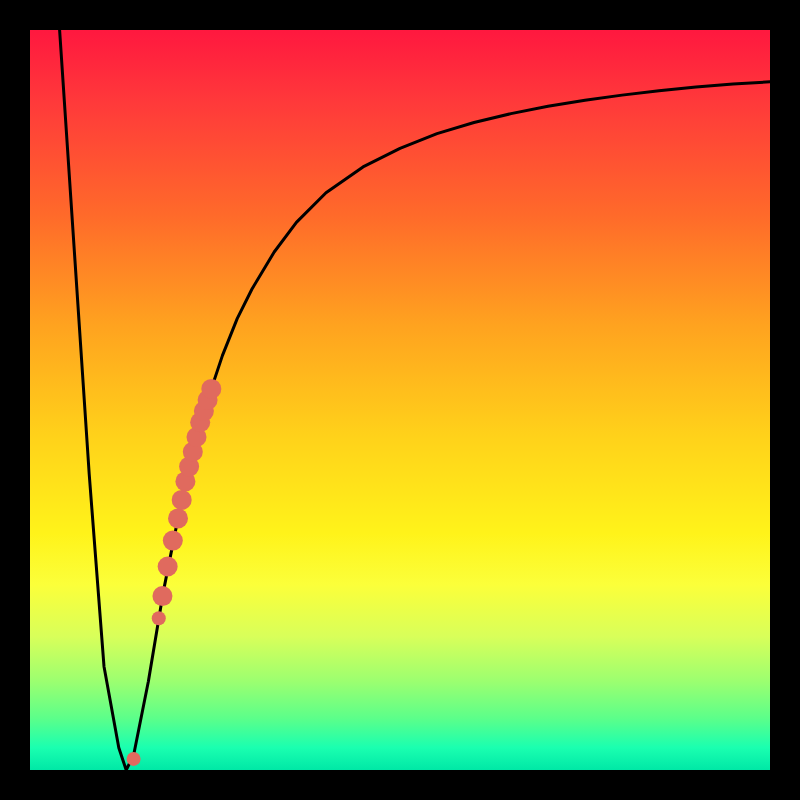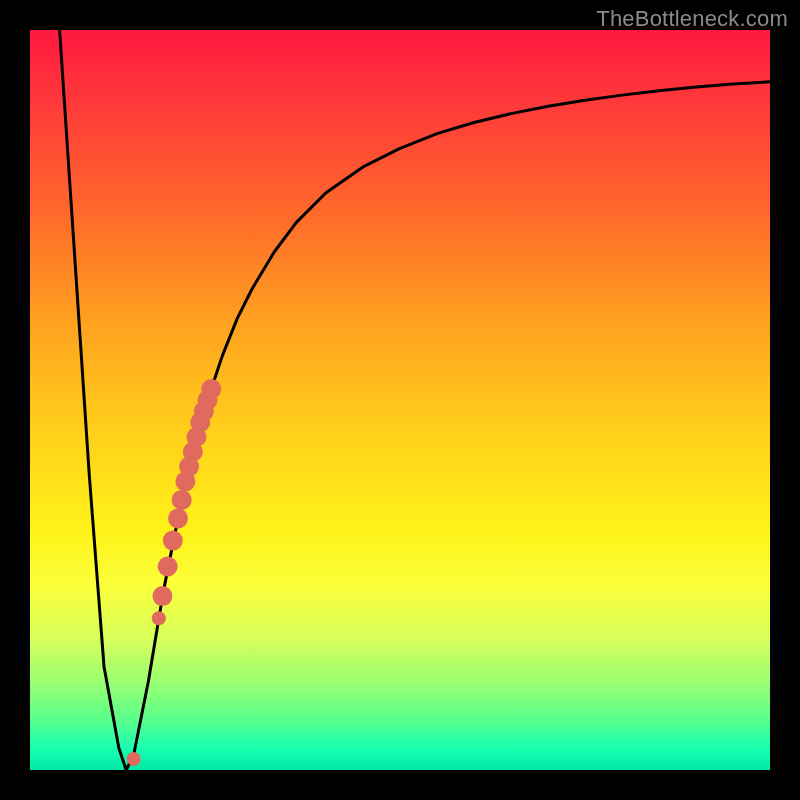--- a/index.html
+++ b/index.html
@@ -74,14 +74,13 @@
         <circle cx="155.40" cy="451.40" r="10" fill="#e06a5e"></circle>
         <circle cx="159.10" cy="436.60" r="10" fill="#e06a5e"></circle>
         <circle cx="162.80" cy="421.80" r="10" fill="#e06a5e"></circle>
         <circle cx="166.50" cy="407.00" r="10" fill="#e06a5e"></circle>
         <circle cx="170.20" cy="392.20" r="10" fill="#e06a5e"></circle>
         <circle cx="173.90" cy="381.10" r="10" fill="#e06a5e"></circle>
         <circle cx="177.60" cy="370.00" r="10" fill="#e06a5e"></circle>
         <circle cx="181.30" cy="358.90" r="10" fill="#e06a5e"></circle>
       </svg>
   </div>
-  <div class="watermark">TheBottleneck.com</div>
 </div>
 
 </body></html>

